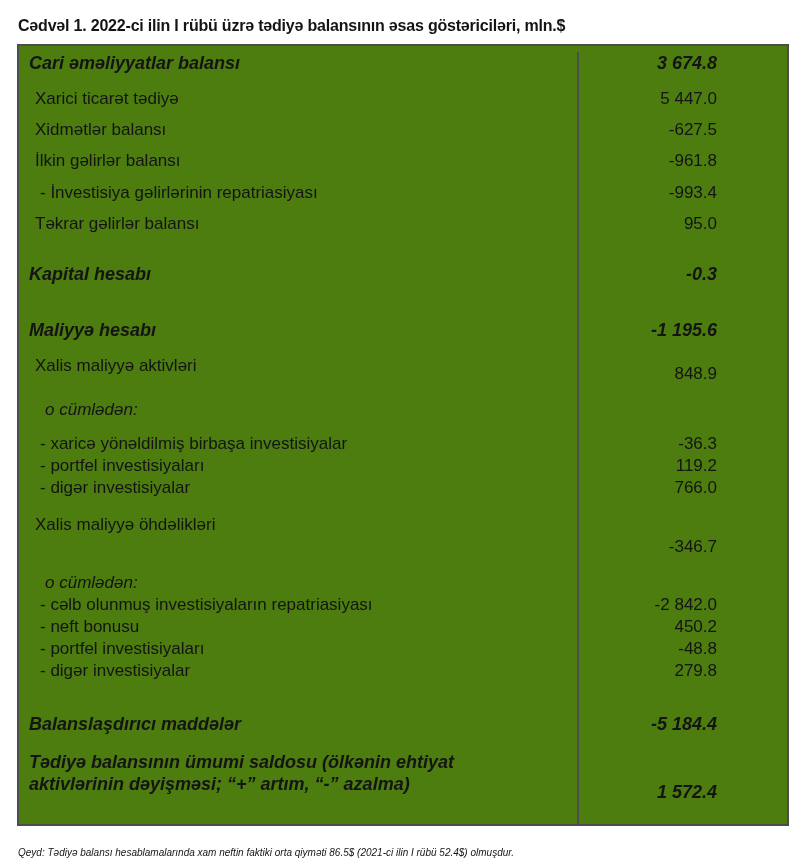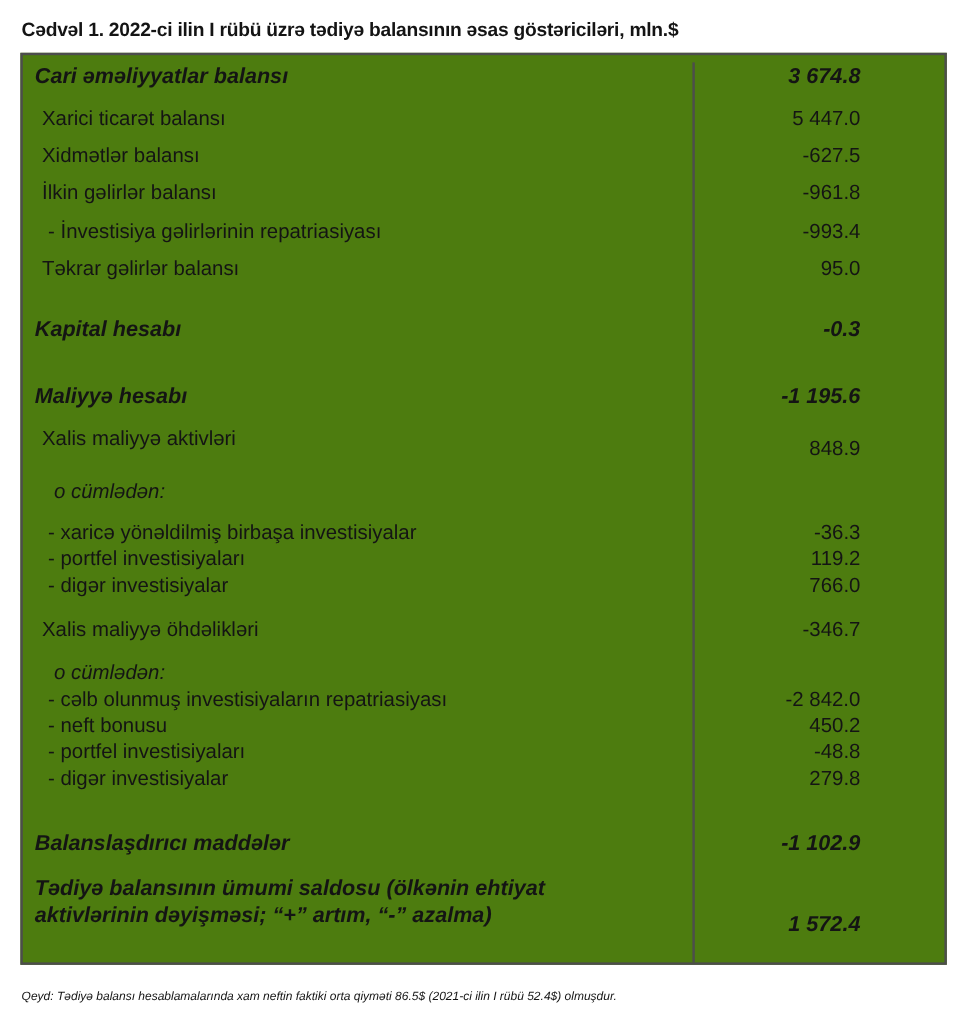--- a/index.html
+++ b/index.html
@@ -77,21 +77,21 @@
 
   <div class="bptable">
     <div class="tbody">
       <div class="vline"></div>
 
     <div class="trow kind-head" style="margin-top: 6px;">
           <div class="lbl">Cari əməliyyatlar balansı</div>
           <div class="val">3 674.8</div>
         </div>
         <div class="trow kind-item" style="margin-top: 14px;">
-          <div class="lbl">Xarici ticarət balansı</div>
+          <div class="lbl">Xarici ticarət tədiyə</div>
           <div class="val">5 447.0</div>
         </div>
         <div class="trow kind-item" style="margin-top: 9px;">
           <div class="lbl">Xidmətlər balansı</div>
           <div class="val">-627.5</div>
         </div>
         <div class="trow kind-item" style="margin-top: 9px;">
           <div class="lbl">İlkin gəlirlər balansı</div>
           <div class="val">-961.8</div>
         </div>
@@ -124,21 +124,21 @@
           <div class="val">-36.3</div>
         </div>
         <div class="trow kind-sub" style="margin-top: 0px;">
           <div class="lbl">- portfel investisiyaları</div>
           <div class="val">119.2</div>
         </div>
         <div class="trow kind-sub" style="margin-top: 0px;">
           <div class="lbl">- digər investisiyalar</div>
           <div class="val">766.0</div>
         </div>
-        <div class="trow kind-item" style="margin-top: 15px;">
+        <div class="trow kind-item" style="margin-top: 15px; flex-direction: column;">
           <div class="lbl">Xalis maliyyə öhdəlikləri</div>
           <div class="val">-346.7</div>
         </div>
         <div class="trow kind-note" style="margin-top: 14px;">
           <div class="lbl">o cümlədən:</div>
           <div class="val"></div>
         </div>
         <div class="trow kind-sub" style="margin-top: 0px;">
           <div class="lbl">- cəlb olunmuş investisiyaların repatriasiyası</div>
           <div class="val">-2 842.0</div>
@@ -150,21 +150,21 @@
         <div class="trow kind-sub" style="margin-top: 0px;">
           <div class="lbl">- portfel investisiyaları</div>
           <div class="val">-48.8</div>
         </div>
         <div class="trow kind-sub" style="margin-top: 0px;">
           <div class="lbl">- digər investisiyalar</div>
           <div class="val">279.8</div>
         </div>
         <div class="trow kind-head" style="margin-top: 31px;">
           <div class="lbl">Balanslaşdırıcı maddələr</div>
-          <div class="val">-1 102.9</div>
+          <div class="val">-5 184.4</div>
         </div>
         <div class="trow kind-head" style="margin-top: 16px;">
           <div class="lbl">Tədiyə balansının ümumi saldosu (ölkənin ehtiyat
 aktivlərinin dəyişməsi;  “+” artım,  “-” azalma)</div>
           <div class="val" style="padding-top: 30px;">1 572.4</div>
         </div>
       </div>
   </div>
 
   <p class="note">Qeyd: Tədiyə balansı hesablamalarında xam neftin faktiki orta qiyməti 86.5$ (2021-ci ilin I rübü 52.4$) olmuşdur.</p>

